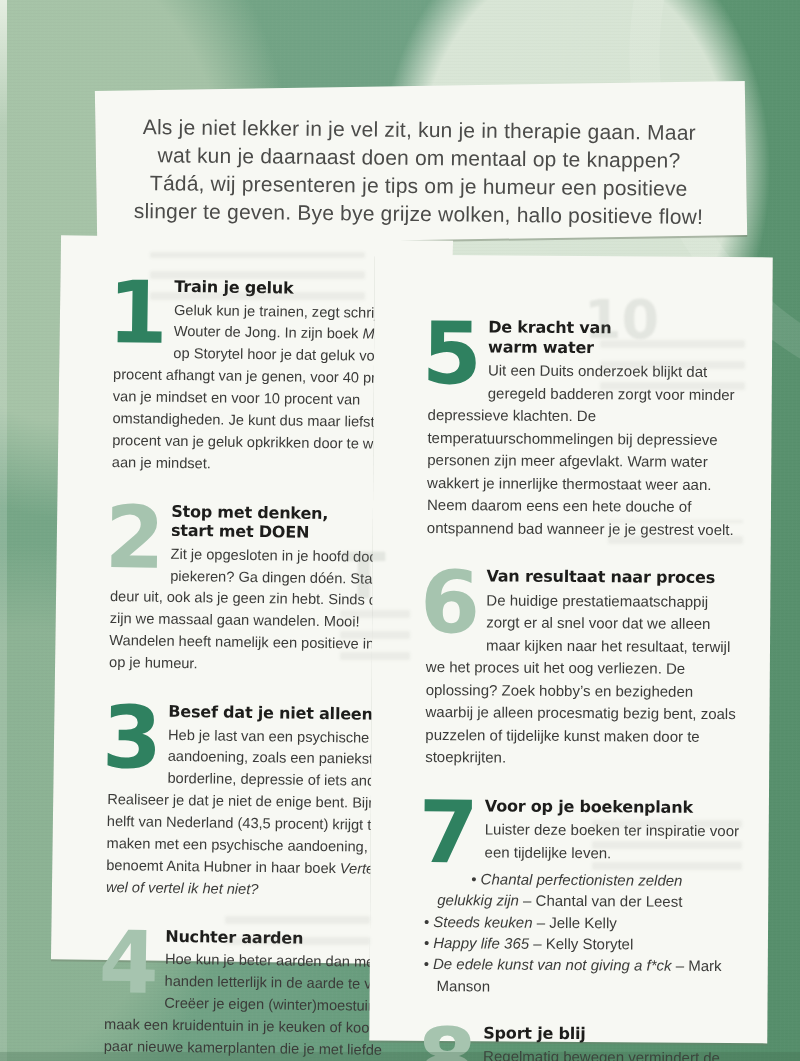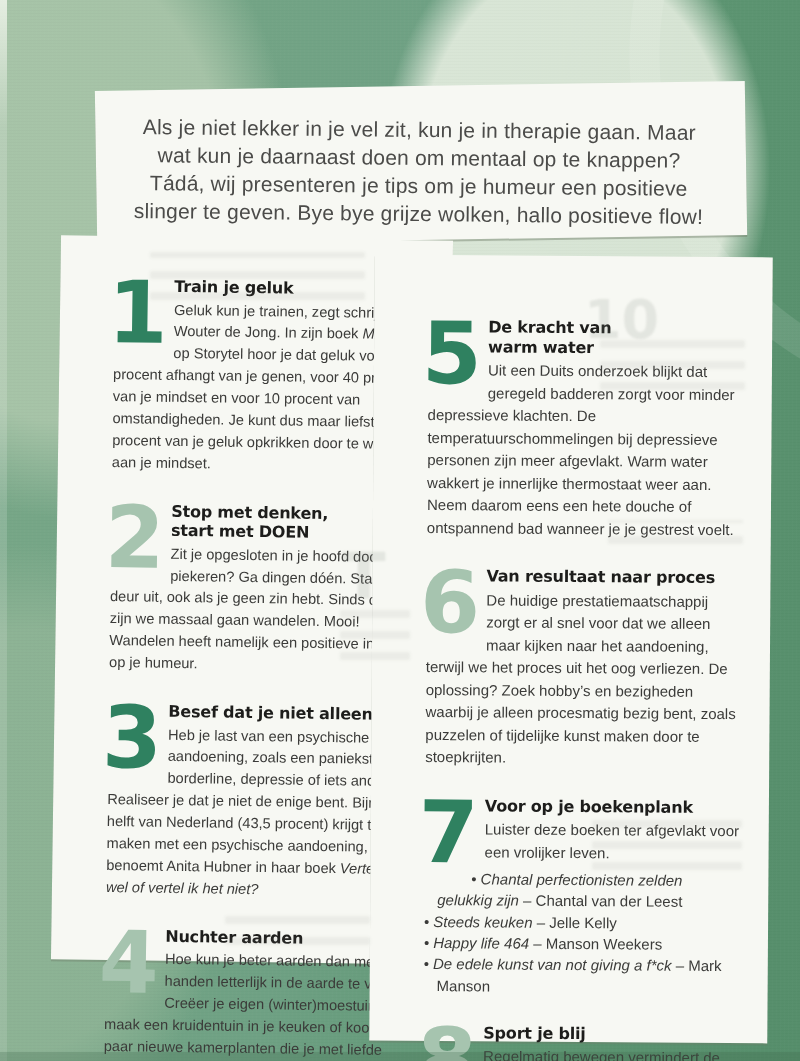--- a/index.html
+++ b/index.html
@@ -96,30 +96,30 @@
     <div id="col-right">
         <article class="tip">
           <span class="num dark">5</span>
           <h3>De kracht van
 warm water</h3>
           <p><span>Uit een Duits onderzoek blijkt dat geregeld badderen zorgt voor minder depressieve klachten. De temperatuurschommelingen bij depressieve personen zijn meer afgevlakt. Warm water wakkert je innerlijke thermostaat weer aan. Neem daarom eens een hete douche of ontspannend bad wanneer je je gestrest voelt.</span></p>
         </article>
         <article class="tip">
           <span class="num light">6</span>
           <h3>Van resultaat naar proces</h3>
-          <p><span>De huidige prestatiemaatschappij zorgt er al snel voor dat we alleen maar kijken naar het aandoening, terwijl we het proces uit het oog verliezen. De oplossing? Zoek hobby’s en bezigheden waarbij je alleen procesmatig bezig bent, zoals puzzelen of tijdelijke kunst maken door te stoepkrijten.</span></p>
+          <p><span>De huidige prestatiemaatschappij zorgt er al snel voor dat we alleen maar kijken naar het resultaat, terwijl we het proces uit het oog verliezen. De oplossing? Zoek hobby’s en bezigheden waarbij je alleen procesmatig bezig bent, zoals puzzelen of tijdelijke kunst maken door te stoepkrijten.</span></p>
         </article>
         <article class="tip">
           <span class="num dark">7</span>
           <h3>Voor op je boekenplank</h3>
-          <p><span>Luister deze boeken ter afgevlakt voor een vrolijker leven.</span></p>
+          <p><span>Luister deze boeken ter inspiratie voor een tijdelijke leven.</span></p>
           <ul class="books">
             <li><span class="bullet">•</span><i>Chantal perfectionisten zelden gelukkig zijn</i><span> – Chantal van der Leest</span></li>
             <li><span class="bullet">•</span><i>Steeds keuken</i><span> – Jelle Kelly</span></li>
-            <li><span class="bullet">•</span><i>Happy life 464</i><span> – Manson Weekers</span></li>
+            <li><span class="bullet">•</span><i>Happy life 365</i><span> – Kelly Storytel</span></li>
             <li><span class="bullet">•</span><i>De edele kunst van not giving a f*ck</i><span> – Mark Manson</span></li>
           </ul>
         </article>
         <article class="tip">
           <span class="num light">8</span>
           <h3>Sport je blij</h3>
           <p><span>Regelmatig bewegen vermindert de kans op psychische klachten, zoals depressiviteit en angstgevoelens. Er zijn verschillende meningen over welke sport nu het best werkt tegen psychische klachten. Wat ons betreft is dat de sport die jij het leukst vindt. Die houd je namelijk het langst vol.</span></p>
         </article>
       </div>
   </div>

